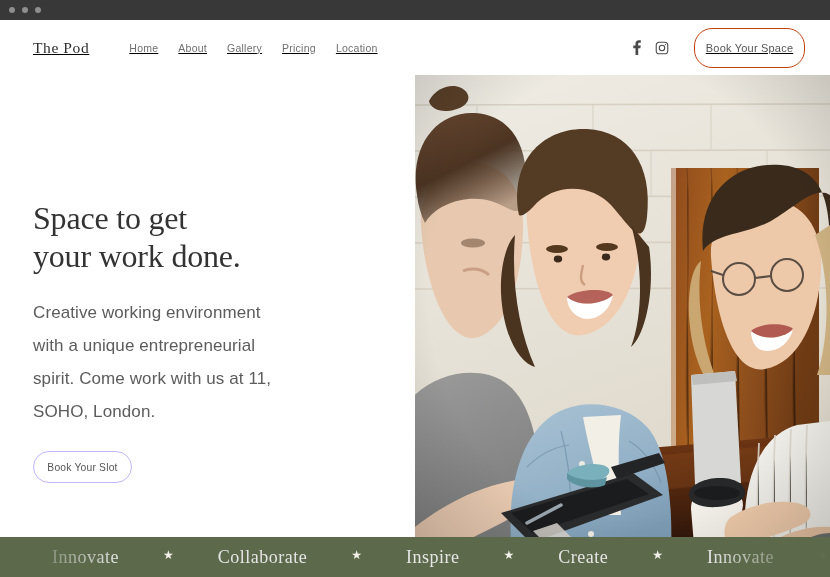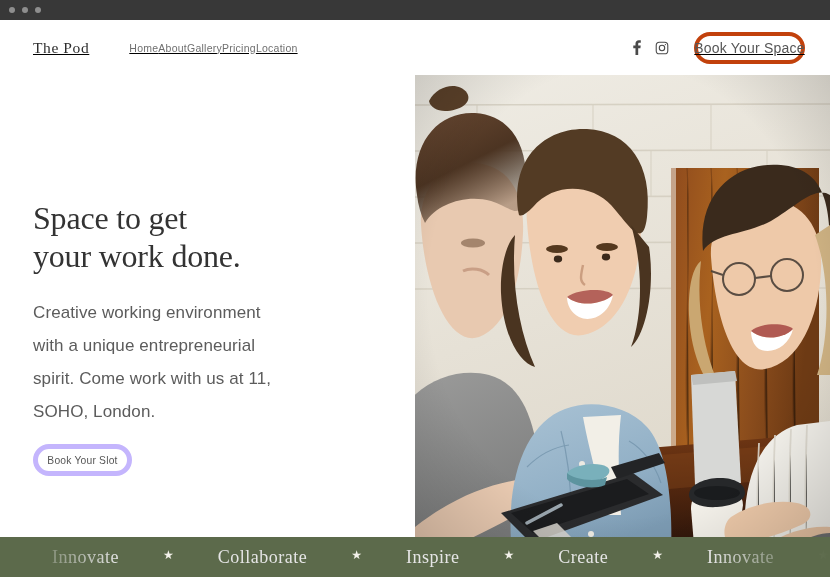--- a/index.html
+++ b/index.html
@@ -47,20 +47,21 @@
   .brand {
     font-family: "Liberation Serif", serif;
     font-size: 15.5px;
     color: #2e2e2e;
     letter-spacing: 0.6px;
     margin-left: 33px;
     white-space: nowrap;
   }
   .nav {
     display: flex; align-items: center;
+    gap: 20px;
     margin-left: 40px;
   }
   .nav-link {
     font-size: 10.5px;
     color: #6f6f6f;
     letter-spacing: 0.25px;
     white-space: nowrap;
     cursor: pointer;
   }
   .header-right {
@@ -71,26 +72,26 @@
   }
   .social {
     width: 22px; height: 22px;
     display: flex; align-items: center; justify-content: center;
     color: #4a4a4a;
     cursor: pointer;
   }
   .social + .social { margin-left: 3px; }
   .btn-space {
     margin-left: 21px;
-    width: 111px; height: 32px;
-    border: 4px solid #c2410c;
+    width: 111px; height: 40px;
+    border: 1px solid #c2410c;
     border-radius: 18px;
     background: transparent;
     display: flex; align-items: center; justify-content: center;
-    font-size: 14px;
+    font-size: 11px;
     color: #565656;
     letter-spacing: 0.2px;
     cursor: pointer;
     white-space: nowrap;
   }
 
   
   .hero-left {
     position: absolute;
     left: 33px; top: 180px;
@@ -106,23 +107,23 @@
   }
   .subtext {
     margin-top: 20px;
     width: 252px;
     font-size: 17px;
     line-height: 1.95;
     color: #5c5c5c;
     letter-spacing: 0.1px;
   }
   .btn-slot {
-    margin-top: 16px;
+    margin-top: 23px;
     width: 99px; height: 32px;
-    border: 5px solid #c4b5fd;
+    border: 1px solid #c4b5fd;
     border-radius: 18px;
     background: transparent;
     display: flex; align-items: center; justify-content: center;
     font-size: 10.3px;
     color: #565656;
     letter-spacing: 0.2px;
     cursor: pointer;
     white-space: nowrap;
   }
 

